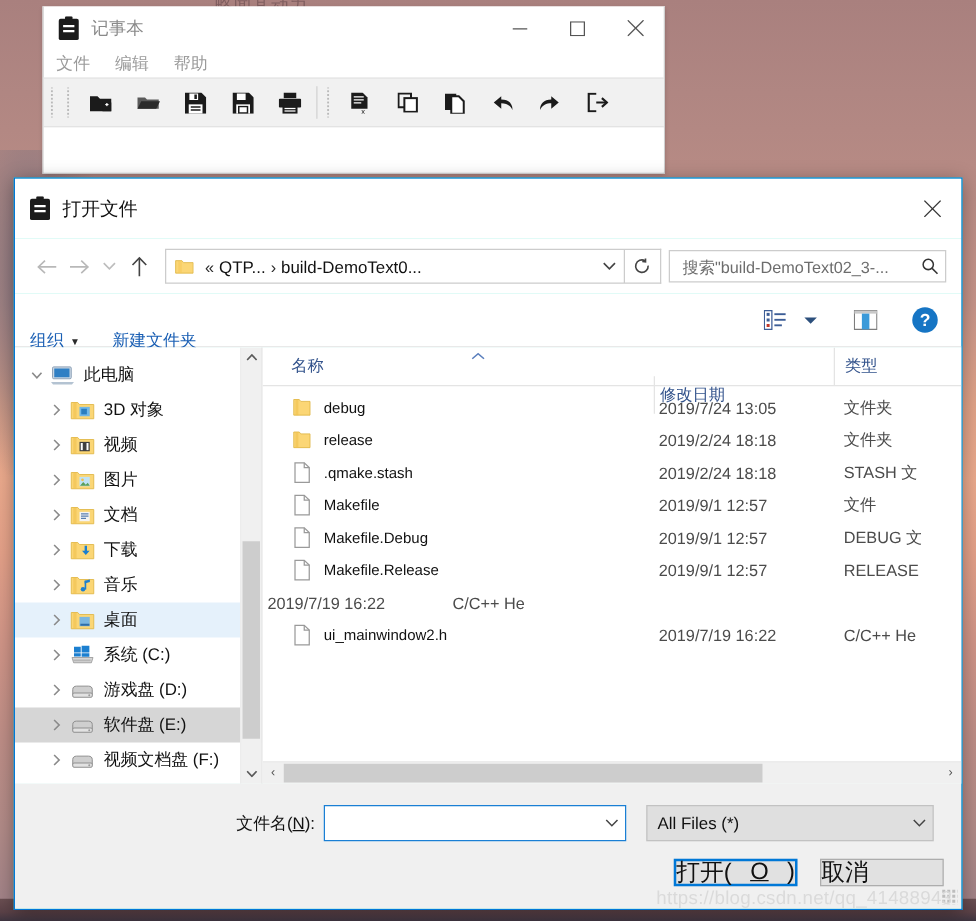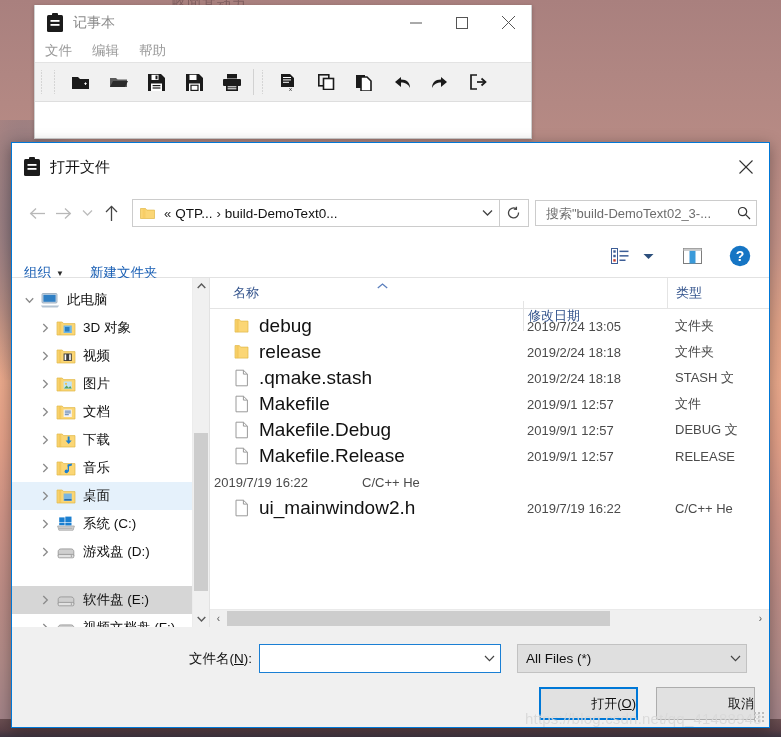--- a/index.html
+++ b/index.html
@@ -107,42 +107,42 @@
   .cmd-icon-btn{width:34px;height:30px;display:flex;align-items:center;justify-content:center;}
 
   
   #main{flex:1;display:flex;min-height:0;background:#fff;}
 
   
   #sidebar{width:197px;background:#ffffff;border-right:1px solid #e2e2e2;position:relative;overflow:hidden;flex:none;}
   #tree{padding-top:8px;}
   .tree-row{height:28px;display:flex;align-items:center;padding-right:6px;cursor:default;}
   .tree-row.sel-light{background:#e5f1fb;}
-  .tree-row.sel-grey{background:#d6d6d6;margin-top:20px;}
+  .tree-row.sel-grey{background:#d6d6d6;}
   .tw{width:22px;display:flex;align-items:center;justify-content:center;flex:none;}
   .tree-ico{width:20px;height:18px;margin-right:7px;flex:none;display:block;}
   .tree-label{font-size:13.5px;color:#111;white-space:nowrap;}
   .lvl0{padding-left:6px;} .lvl1{padding-left:22px;}
   #sb-scroll{position:absolute;right:0;top:0;width:16px;height:100%;background:#f0f0f0;border-left:1px solid #ececec;}
   .sb-arrow{height:16px;display:flex;align-items:center;justify-content:center;color:#555;font-size:10px;}
   #sb-thumb{position:absolute;left:1px;width:14px;top:155px;height:158px;background:#cdcdcd;}
 
   
   #filepane{flex:1;display:flex;flex-direction:column;min-width:0;background:#fff;overflow:hidden;}
   #col-head{height:30px;border-bottom:1px solid #e4e4e4;display:flex;align-items:center;flex:none;position:relative;}
   .col{font-size:13px;color:#33538c;display:flex;align-items:center;height:30px;box-sizing:border-box;text-align:center;}
   .col-name{width:313px;padding-left:23px;}
   .col-date{width:144px;padding-left:4px;border-left:1px solid #e4e4e4;margin-top:45px;}
   .col-type{flex:1;padding-left:8px;border-left:1px solid #e4e4e4;}
   #sort-caret{position:absolute;left:167px;top:2px;color:#5b7fbd;font-size:10px;}
   #rows{flex:1;overflow:hidden;padding-top:4px;}
   .frow{height:26px;display:flex;align-items:center;cursor:default;}
   .fname{width:313px;display:flex;align-items:center;padding-left:23px;box-sizing:border-box;}
   .fname .fi{width:17px;height:18px;margin-right:9px;flex:none;display:block;}
-  .fname span{font-size:19px;color:#111;white-space:nowrap;}
+  .fname span{font-size:12px;color:#111;white-space:nowrap;}
   .fdate{width:144px;padding-left:4px;font-size:13px;color:#4b4b4b;box-sizing:border-box;white-space:nowrap;}
   .ftype{flex:1;padding-left:8px;font-size:13px;color:#4b4b4b;box-sizing:border-box;white-space:nowrap;overflow:hidden;}
   #hscroll{height:17px;background:#f0f0f0;border-top:1px solid #eaeaea;display:flex;align-items:center;flex:none;}
   .hs-arrow{width:17px;text-align:center;color:#555;font-size:10px;}
   #hs-track{flex:1;height:17px;position:relative;}
   #hs-thumb{position:absolute;left:0;top:1px;height:15px;width:73%;background:#cdcdcd;}
 
   
   #bottom{height:100px;background:#f0f0f0;flex:none;position:relative;}
   #row-file{position:absolute;left:0;top:17px;right:14px;display:flex;align-items:center;}
@@ -155,22 +155,22 @@
   #fn-input{border:none;outline:none;flex:1;min-width:0;height:25px;padding:0 6px;font-size:13.5px;
     font-family:"Liberation Sans","DejaVu Sans",sans-serif;background:transparent;}
   .combo-caret{width:22px;display:flex;align-items:center;justify-content:center;color:#333;font-size:9px;flex:none;}
   #filter-combo{
     margin-left:16px;width:230px;height:29px;border:1px solid #c2c2c2;background:#dfdfdf;
     display:flex;align-items:center;box-sizing:border-box;
   }
   #filter-text{flex:1;padding-left:8px;font-size:13.5px;color:#111;white-space:nowrap;}
   #row-btns{position:absolute;right:14px;top:60px;display:flex;}
   .dlg-btn{
-    width:99px;height:33px;display:flex;align-items:center;justify-content:flex-end;
-    font-size:13px;color:#111;background:#e1e1e1;border:1px solid #adadad;box-sizing:border-box;
+    width:99px;height:22px;display:flex;align-items:center;justify-content:space-between;
+    font-size:19px;color:#111;background:#e1e1e1;border:1px solid #adadad;box-sizing:border-box;
   }
   .dlg-btn.primary{border:2px solid #0078d7;background:#e1e1e1;}
   #btn-cancel{margin-left:18px;}
   #resize-grip{
     position:absolute;right:3px;bottom:3px;width:13px;height:13px;
     background-image:radial-gradient(#bdbdbd 40%, transparent 41%);
     background-size:4px 4px;
   }
   #watermark{
     position:absolute;left:525px;top:710px;font-size:15px;color:#d9d9d9;

